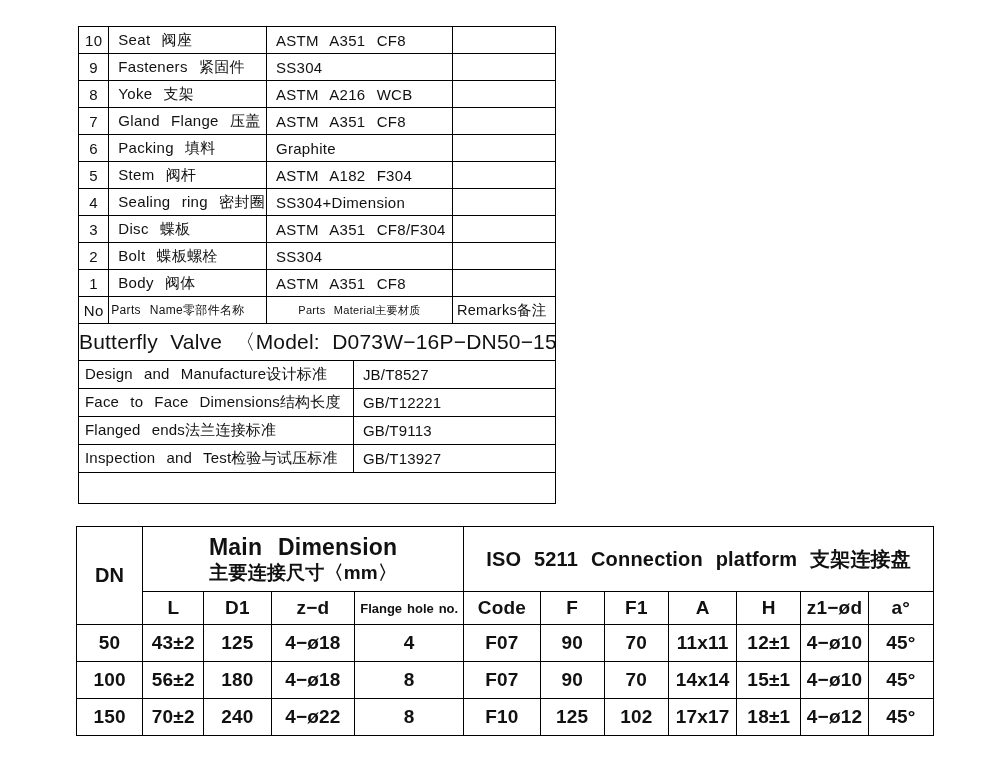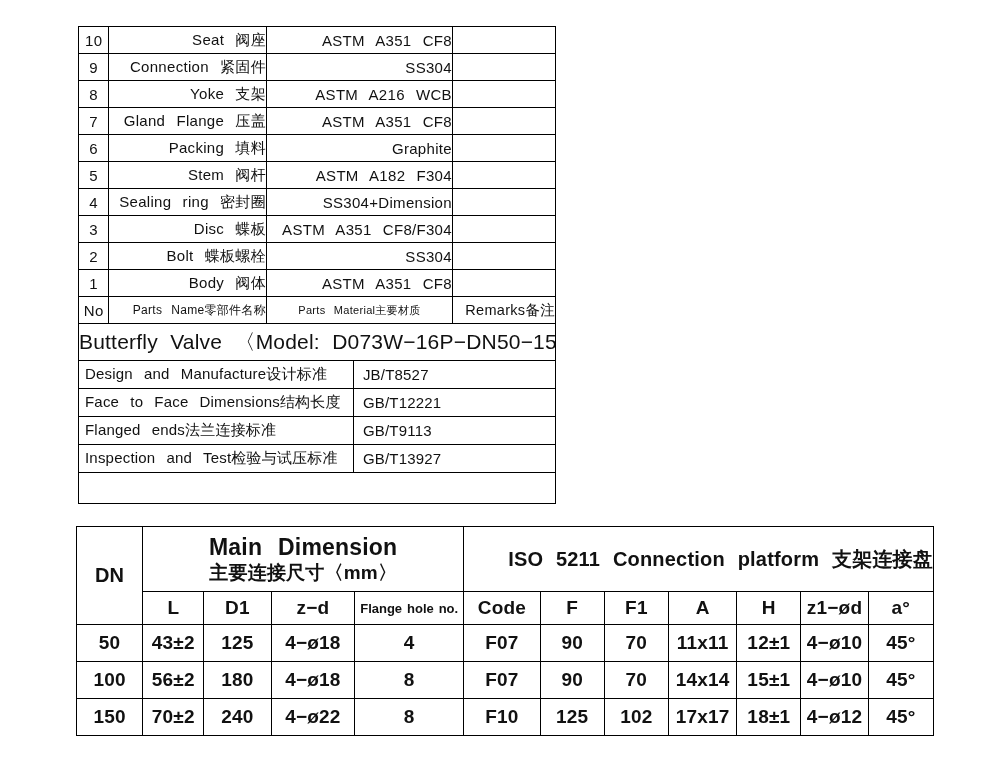--- a/index.html
+++ b/index.html
@@ -10,38 +10,38 @@
   table.grid{border-collapse:separate;border-spacing:0;table-layout:fixed;
     border-left:1.4px solid #000;}
   table.grid.top-edge{border-top:1.4px solid #000;}
   table.grid td{border-right:1.4px solid #000;border-bottom:1.4px solid #000;
     overflow:hidden;white-space:nowrap;vertical-align:middle;padding:0;}
   .block-top{position:absolute;left:78px;top:26px;width:478px;}
   .block-bottom{position:absolute;left:76px;top:526px;width:858px;}
   
   .parts td{height:26px;font-size:15px;letter-spacing:.3px;word-spacing:.45em;}
   .parts .c{text-align:center;}
-  .parts .l{text-align:right;padding-left:9px;}
+  .parts .l{text-align:left;padding-left:9px;}
   .parts .hdr-name{padding-left:2px;font-size:12px;}
   .parts .hdr-mat{text-align:center;font-size:11px;}
   .parts .hdr-rem{padding-left:4px;font-size:14.5px;}
   
   .titlebar td{height:36px;font-size:21px;letter-spacing:.2px;word-spacing:.3em;padding-left:3px;}
   
   .standards td{height:27px;font-size:15px;letter-spacing:.2px;word-spacing:.45em;}
   .standards .lab{padding-left:6px;}
   .standards .val{padding-left:9px;}
   
   .notes td{height:30px;}
   
   .dim td{text-align:center;font-size:19px;letter-spacing:.2px;font-weight:bold;}
   .dim .grp1{height:64px;}
   .dim .grp1 .ln1{font-size:23px;line-height:1.25;word-spacing:.4em;}
   .dim .grp1 .ln2{font-size:19px;line-height:1.2;}
-  .dim .grp-iso{font-size:20px;word-spacing:.35em;text-align:right;}
+  .dim .grp-iso{font-size:20px;word-spacing:.35em;}
   .dim .dn{font-size:20px;}
   .dim .sub{height:32px;font-size:19px;}
   .dim .sub.small{font-size:13px;letter-spacing:0;word-spacing:.1em;}
   .dim .data{height:36px;}
 </style>
 </head>
 <body>
 
 <div class="page">
 
@@ -56,21 +56,21 @@
         </colgroup>
       <tbody>
           <tr>
         <td class="c">10</td>
         <td class="l">Seat 阀座</td>
         <td class="l">ASTM A351 CF8</td>
         <td></td>
       </tr>
       <tr>
         <td class="c">9</td>
-        <td class="l">Connection 紧固件</td>
+        <td class="l">Fasteners 紧固件</td>
         <td class="l">SS304</td>
         <td></td>
       </tr>
       <tr>
         <td class="c">8</td>
         <td class="l">Yoke 支架</td>
         <td class="l">ASTM A216 WCB</td>
         <td></td>
       </tr>
       <tr>

